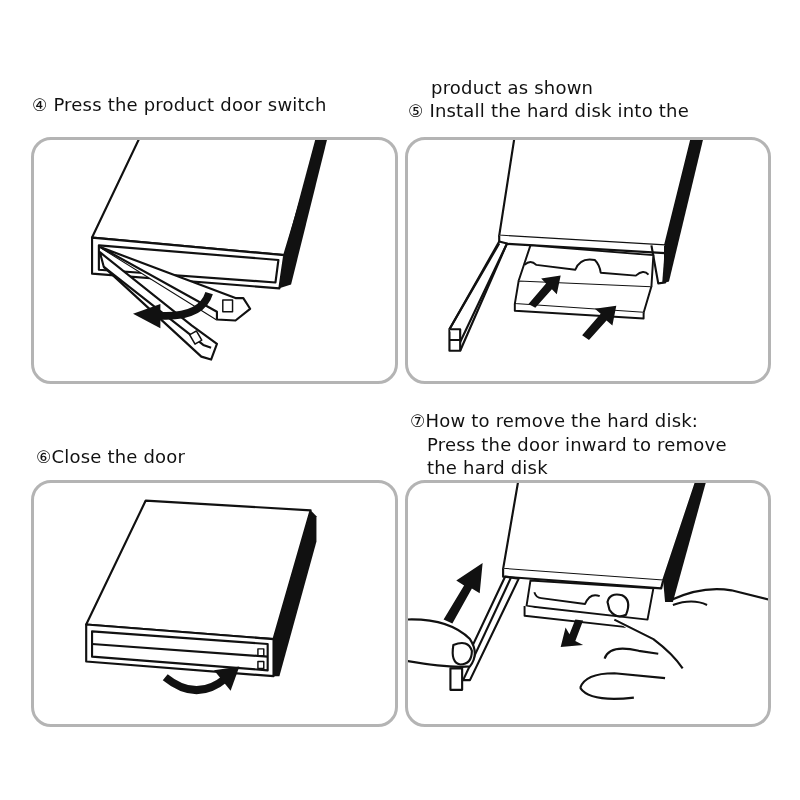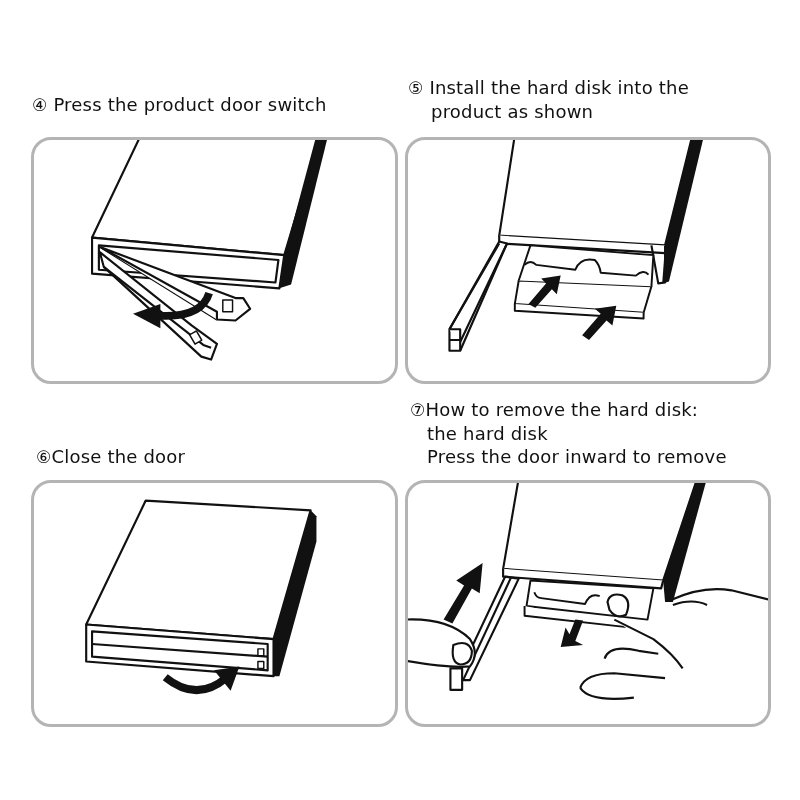--- a/index.html
+++ b/index.html
@@ -11,32 +11,32 @@
   .panel svg{position:absolute;left:0;top:0;width:100%;height:100%;}
 </style>
 </head>
 <body>
 
 <div class="caption" style="left:32px;top:93px;">
   <span class="line"><span class="num">④</span> <span>Press the product door switch</span></span>
 </div>
 
 <div class="caption" style="left:408px;top:76px;">
+  <span class="line" style="padding-left:23px;">product as shown</span>
   <span class="line"><span class="num">⑤</span> <span>Install the hard disk into the</span></span>
-  <span class="line" style="padding-left:23px;">product as shown</span>
 </div>
 
 <div class="caption" style="left:36px;top:445px;">
   <span class="line"><span class="num">⑥</span><span>Close the door</span></span>
 </div>
 
-<div class="caption" style="left:410px;top:398px;">
+<div class="caption" style="left:410px;top:409px;">
   <span class="line"><span class="num">⑦</span><span>How to remove the hard disk:</span></span>
+  <span class="line" style="padding-left:17px;">Press the door inward to remove</span>
   <span class="line" style="padding-left:17px;">the hard disk</span>
-  <span class="line" style="padding-left:17px;">Press the door inward to remove</span>
 </div>
 
 <div class="panel" style="left:31px;top:137px;width:367px;height:247px;">
   <svg viewBox="0 0 367 247">
     <g fill="none" stroke="#111" stroke-width="2.2" stroke-linejoin="round">
 
       <path d="M108 -5 L58 100 L255 118 L292 -5" fill="#fff"></path>
 
       <path d="M58 100 L58 137 L250 152 L255 118 Z" fill="#fff"></path>
       <path d="M65 108 L65 133 L246 146 L249 123 Z"></path>

